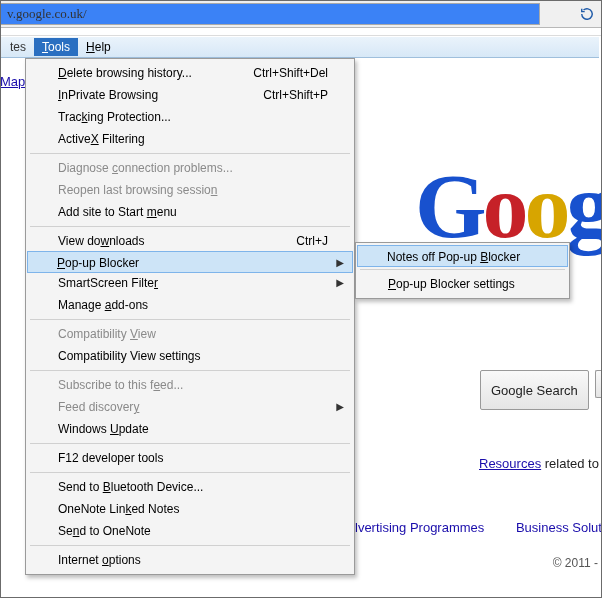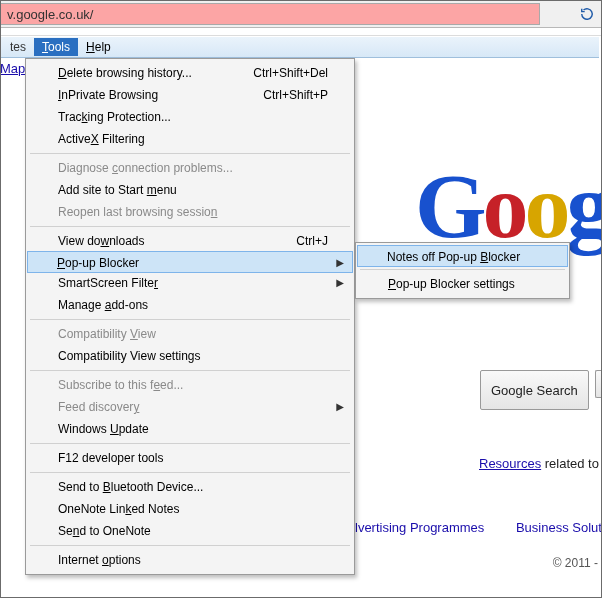--- a/index.html
+++ b/index.html
@@ -1,35 +1,35 @@
 <!DOCTYPE html>
 <html><head>
 <meta charset="utf-8">
 <style>
   * { margin: 0; padding: 0; box-sizing: border-box; }
   html, body { width: 602px; height: 598px; overflow: hidden; font-family: "Segoe UI", Tahoma, sans-serif; font-size: 12px; background: #fff; color: #000; }
 
   
   .addr-row { position:absolute; left:0; top:0; right:0; height:28px; background:#f0f0f0; border-bottom:1px solid #b8b8b8; }
-  .addr-field { position:absolute; left:0; top:3px; width:540px; height:22px; background:#fca5a5; border:1px solid #a9a9a9; display:flex; align-items:center; padding:0 6px; color:#333; font-size:13px; }
+  .addr-field { position:absolute; left:0; top:3px; width:540px; height:22px; background:#3b82f6; border:1px solid #a9a9a9; display:flex; align-items:center; padding:0 6px; color:#333; font-size:13px;font-family:Liberation Serif, serif; }
   .addr-refresh { position:absolute; right:6px; top:5px; width:18px; height:18px; display:flex; align-items:center; justify-content:center; color:#1e5aa8; }
 
   
   .strip2 { position:absolute; left:0; top:28px; right:0; height:8px; background:#fff; border-bottom:1px solid #dcdcdc; }
 
   
   .menubar { position:absolute; left:0; top:36px; right:3px; height:22px;
              background: linear-gradient(#eaf3fb,#d7e8f7); border-top:1px solid #fff; border-bottom:1px solid #9fbfdc; display:flex; align-items:center; padding-left:2px; }
   .menubar .item { padding:2px 8px; font-size:12px; }
   .menubar .item.tes { color:#333; }
   .menubar .item.tools { background:#2a6fc1; color:#fff; }
 
   
   .page { position:absolute; left:0; top:58px; right:0; bottom:0; background:#fff; overflow:hidden; }
-  .sidebar-link { position:absolute; left:0; top:3px; color:#1a0dab; text-decoration:underline; font-size:13px; }
+  .sidebar-link { position:absolute; left:0; top:16px; color:#1a0dab; text-decoration:underline; font-size:13px; }
 
   .logo { position:absolute; left:420; top:100px; font-family: "Times New Roman", serif; font-size:92px; font-weight:700; letter-spacing:-4px; white-space:nowrap; }
   .logo span { display:inline-block; vertical-align:baseline; }
   .g1 { color:#1851CE; }
   .o1 { color:#C62128; }
   .o2 { color:#D7A500; }
   .g2 { color:#1851CE; }
 
   .search-btn { position:absolute; left:480px; top:364px; height:40px; padding:0 10px;
                 border:1px solid #999; background:linear-gradient(#f9f9f9,#e5e5e5); font-size:13px; color:#222; border-radius:2px; }
@@ -111,22 +111,22 @@
   <div class="copyright" style="top:498px;">© 2011 -</div>
 </div>
 
 <div class="menu-panel">
   <div class="row"><span class="akey">D</span><span>elete browsing history...</span><span class="shortcut">Ctrl+Shift+Del</span></div>
   <div class="row"><span class="akey">I</span><span>nPrivate Browsing</span><span class="shortcut">Ctrl+Shift+P</span></div>
   <div class="row"><span>Trac</span><span class="akey">k</span><span>ing Protection...</span></div>
   <div class="row"><span>Active</span><span class="akey">X</span><span> Filtering</span></div>
   <div class="sep"></div>
   <div class="row disabled"><span>Diagnose </span><span class="akey">c</span><span>onnection problems...</span></div>
+  <div class="row disabled"><span>Reopen last browsing sessio</span><span class="akey">n</span></div>
   <div class="row"><span>Add site to Start </span><span class="akey">m</span><span>enu</span></div>
-  <div class="row disabled"><span>Reopen last browsing sessio</span><span class="akey">n</span></div>
   <div class="sep"></div>
   <div class="row"><span>View do</span><span class="akey">w</span><span>nloads</span><span class="shortcut">Ctrl+J</span></div>
   <div class="row hover"><span class="akey">P</span><span>op-up Blocker</span><span class="arrow">▶</span></div>
   <div class="row"><span>SmartScreen Filte</span><span class="akey">r</span><span class="arrow">▶</span></div>
   <div class="row"><span>Manage </span><span class="akey">a</span><span>dd-ons</span></div>
   <div class="sep"></div>
   <div class="row disabled"><span>Compatibility </span><span class="akey">V</span><span>iew</span></div>
   <div class="row"><span>Compatibility View settings</span></div>
   <div class="sep"></div>
   <div class="row disabled"><span>Subscribe to this f</span><span class="akey">e</span><span>ed...</span></div>

